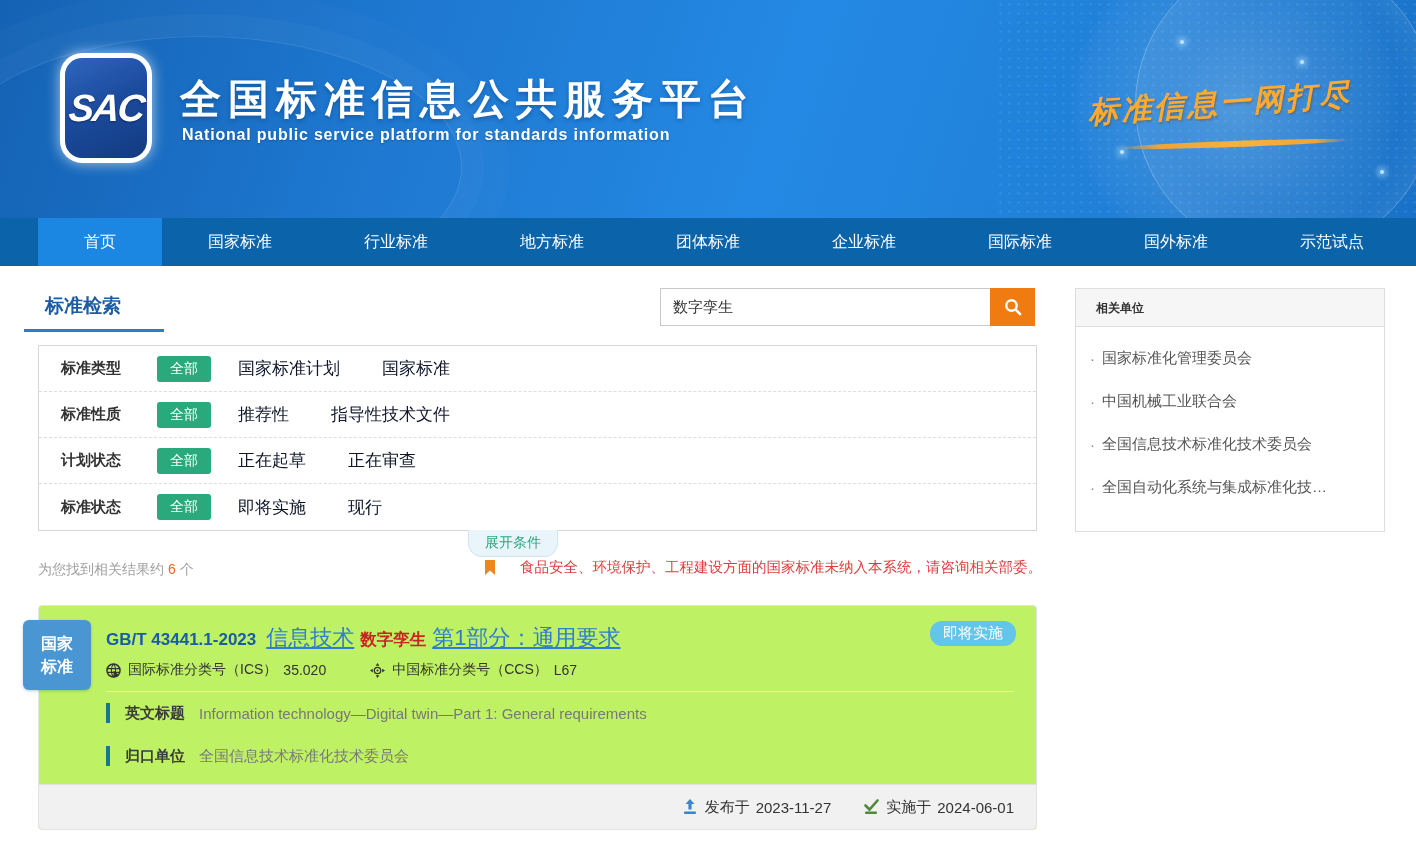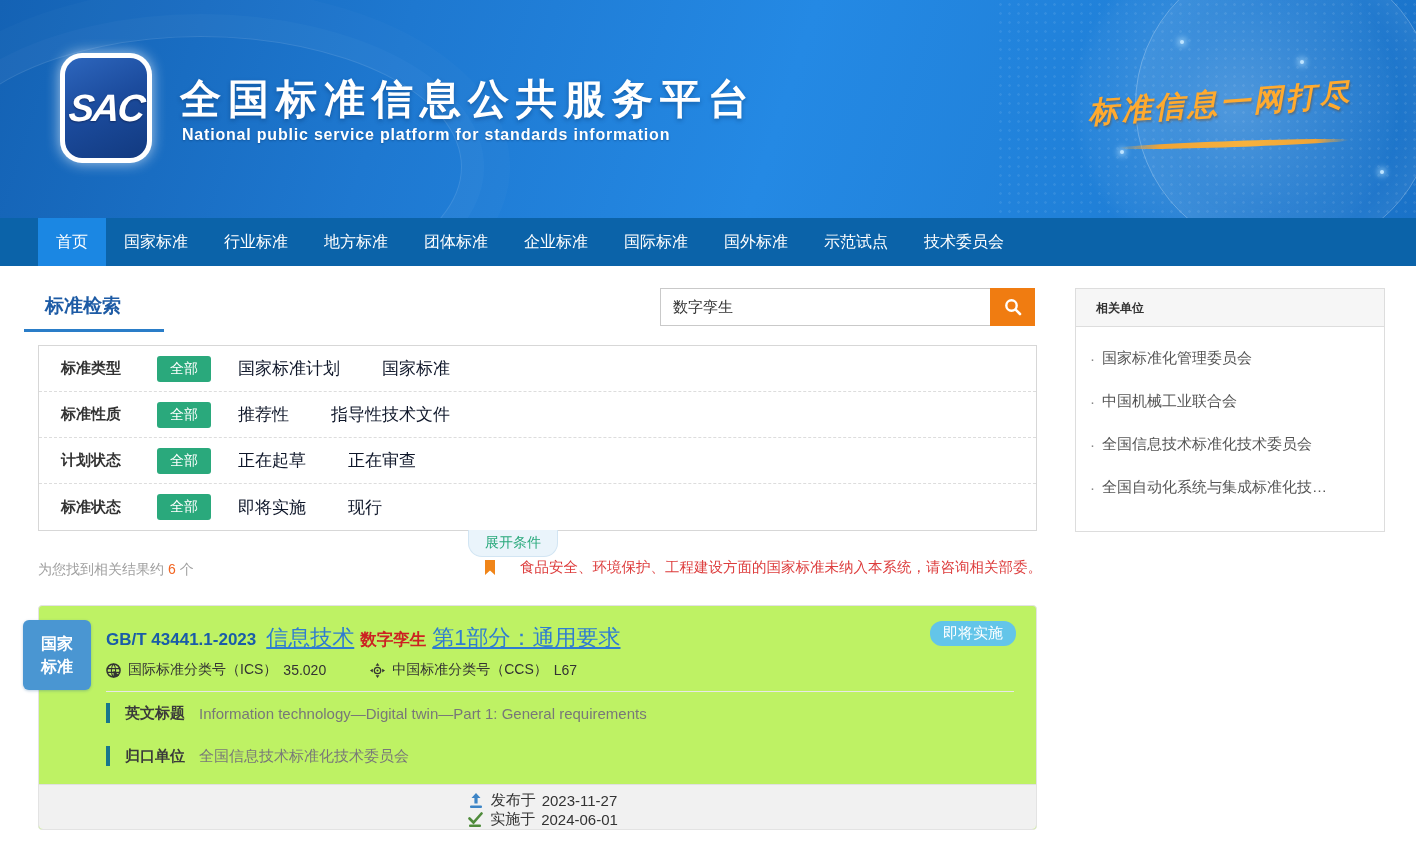--- a/index.html
+++ b/index.html
@@ -38,21 +38,21 @@
   .slogan { position:absolute; left:1088px; top:82px; width:300px; color:#ffaa2e; font-size:30px;
     font-weight:bold; font-style:italic; letter-spacing:3px; transform:rotate(-4deg);
     text-shadow:1px 2px 2px rgba(120,60,0,.35); white-space:nowrap; }
   .slogan-line { position:absolute; left:1118px; top:141px; width:232px; height:6px;
     background:linear-gradient(90deg,rgba(245,169,59,0) 0%,#f0a435 18%,#f7b23e 55%,#f0a435 85%,rgba(245,169,59,0) 100%);
     border-radius:50%; transform:rotate(-2deg); }
 
   
   .nav { position:absolute; left:0; top:218px; width:1416px; height:48px; background:#0b63a9; }
   .nav-inner { margin-left:38px; display:flex; height:48px; }
-  .nav-item { padding:0 18px; line-height:48px; color:#fff; font-size:16px; cursor:pointer; white-space:nowrap; }
+  .nav-item { padding:0 46px; line-height:48px; color:#fff; font-size:16px; cursor:pointer; white-space:nowrap; }
   .nav-item.active { background:#1b87e3; }
 
   
   .section-title { position:absolute; left:45px; top:293px; font-size:19px; font-weight:bold; color:#1d5ba5; }
   .section-underline { position:absolute; left:24px; top:329px; width:140px; height:3px; background:#2a7dc8; }
 
   .search-wrap { position:absolute; left:660px; top:288px; width:375px; height:38px; display:flex; }
   .search-input { width:330px; height:38px; border:1px solid #c9c9c9; border-right:none; padding:0 12px;
     font-size:15px; color:#333; outline:none; font-family:inherit; }
   .search-btn { width:45px; height:38px; background:#f07c11; border:none; display:flex;
@@ -94,21 +94,21 @@
   .meta-row { position:absolute; left:67px; top:55px; display:flex; align-items:center; font-size:14px; color:#333;justify-content:center; }
   .meta-row .mlabel { margin:0 6px 0 7px; }
   .meta-row .mval { margin-right:44px; }
   .card-divider { position:absolute; left:67px; right:22px; top:85px; height:1px; background:#e8e8e8; }
   .info-row { position:absolute; left:67px; display:flex; align-items:center; }
   .info-row .bar { width:4px; height:20px; background:#17778c; margin-right:15px; }
   .info-row .ilabel { font-size:15px; font-weight:bold; color:#3a3a3a; margin-right:14px; white-space:nowrap; }
   .info-row .ival { font-size:15px; color:#787878; white-space:nowrap; }
   .card-footer { position:absolute; left:0; right:0; bottom:0; height:45px; background:#f1f1f1;
     border-top:1px solid #e0e0e0; border-radius:0 0 4px 4px; display:flex; align-items:center;
-    justify-content:flex-end; padding-right:22px;flex-direction:column; }
+    justify-content:flex-end; padding-right:22px; }
   .date-group { display:flex; align-items:center; margin-left:32px; font-size:15px; color:#333; }
   .date-group .dlabel { margin:0 6px 0 7px; }
 
   
   .sidebar { position:absolute; left:1075px; top:288px; width:310px; height:244px;
     border:1px solid #ddd; background:#fff; }
   .sb-header { height:38px; background:#f6f6f6; border-bottom:1px solid #ddd; font-size:12px;
     font-weight:bold; color:#333; line-height:38px; padding-left:20px; }
   .sb-list { list-style:none; padding:10px 14px 0 14px; }
   .sb-item { height:43px; display:flex; align-items:center; font-size:15px; color:#555;

